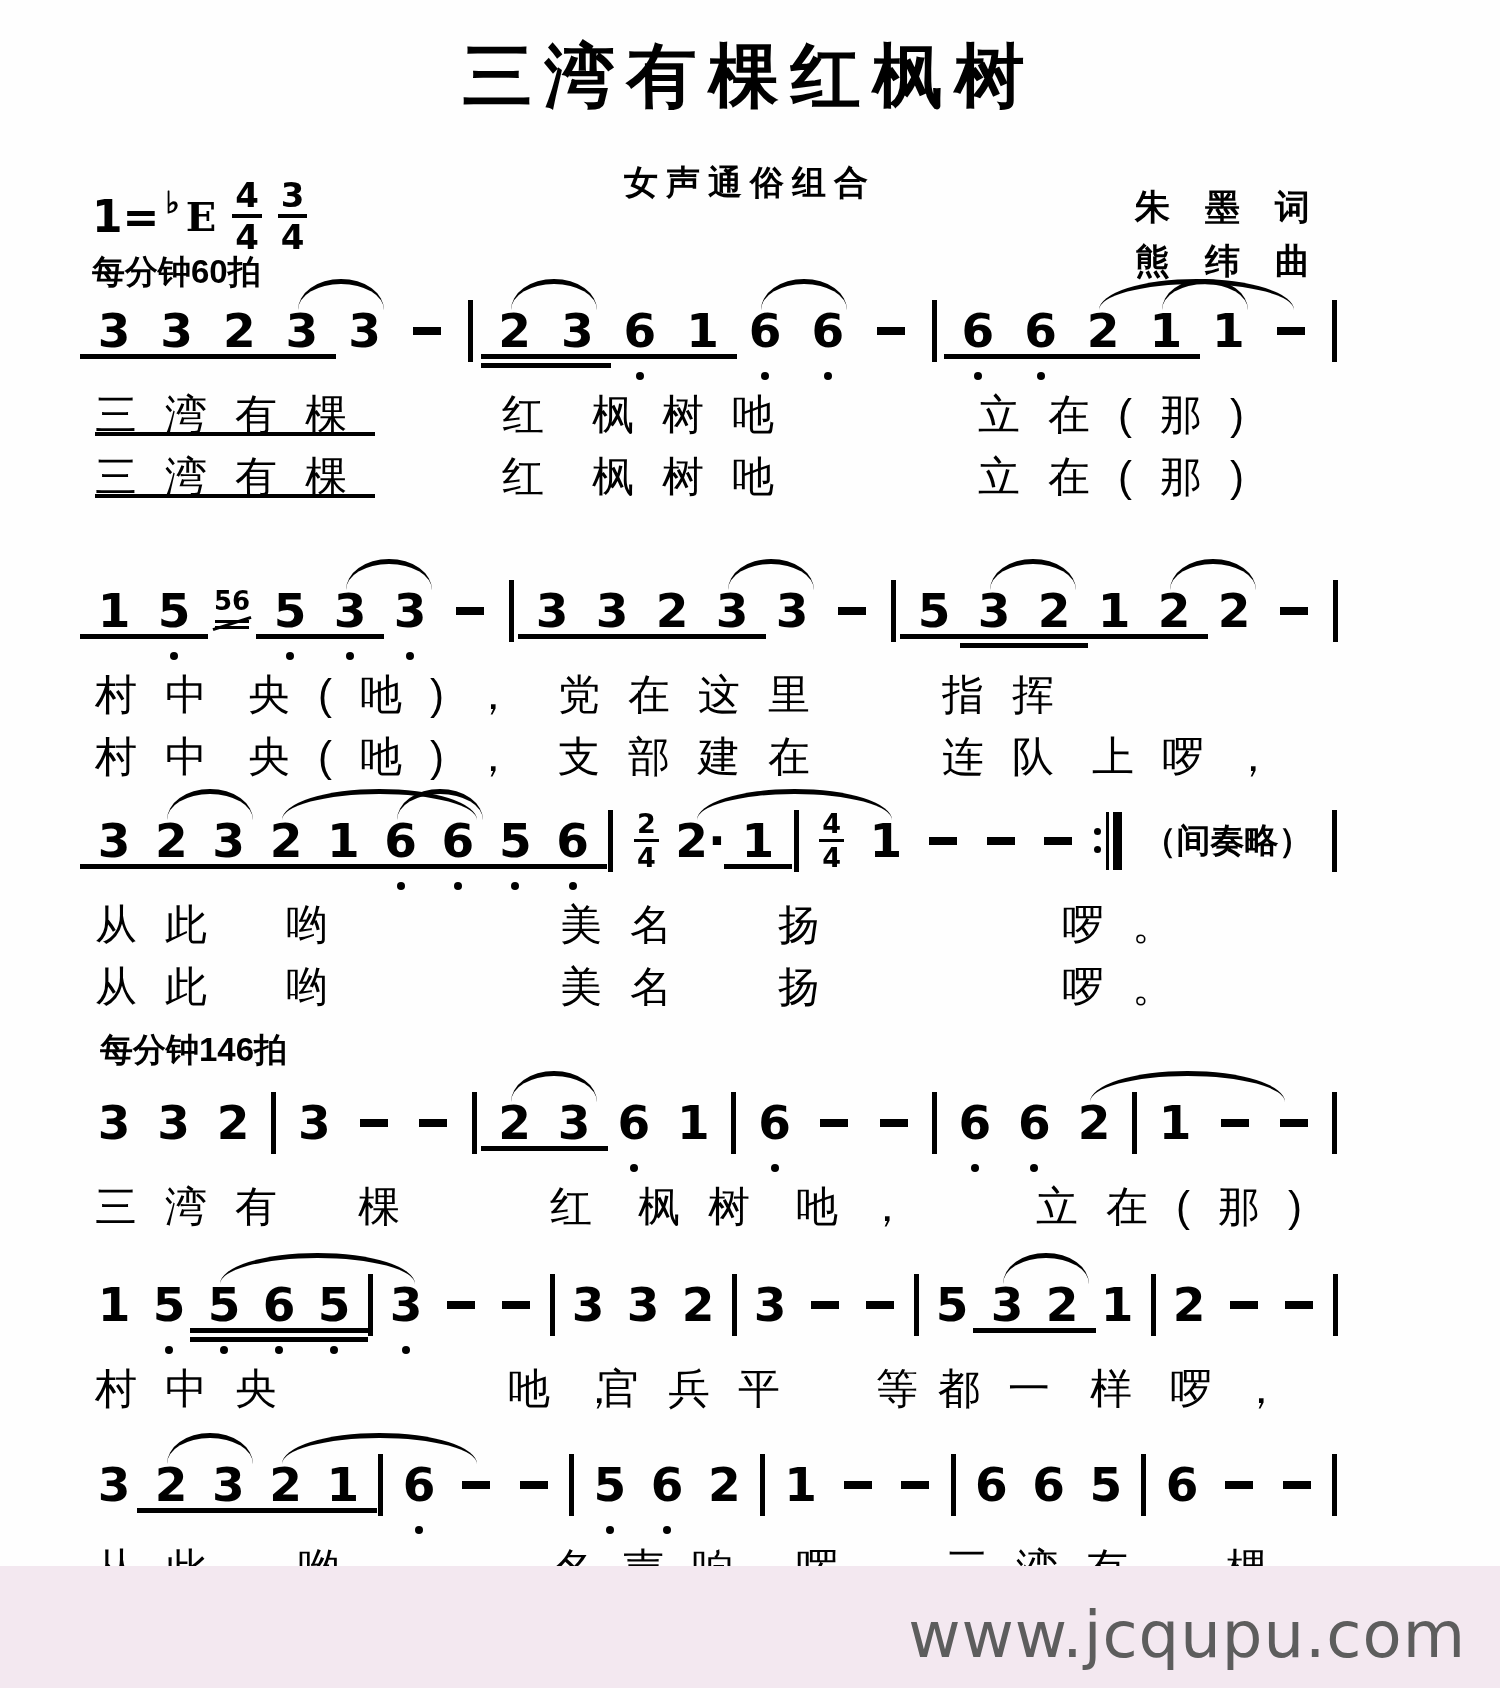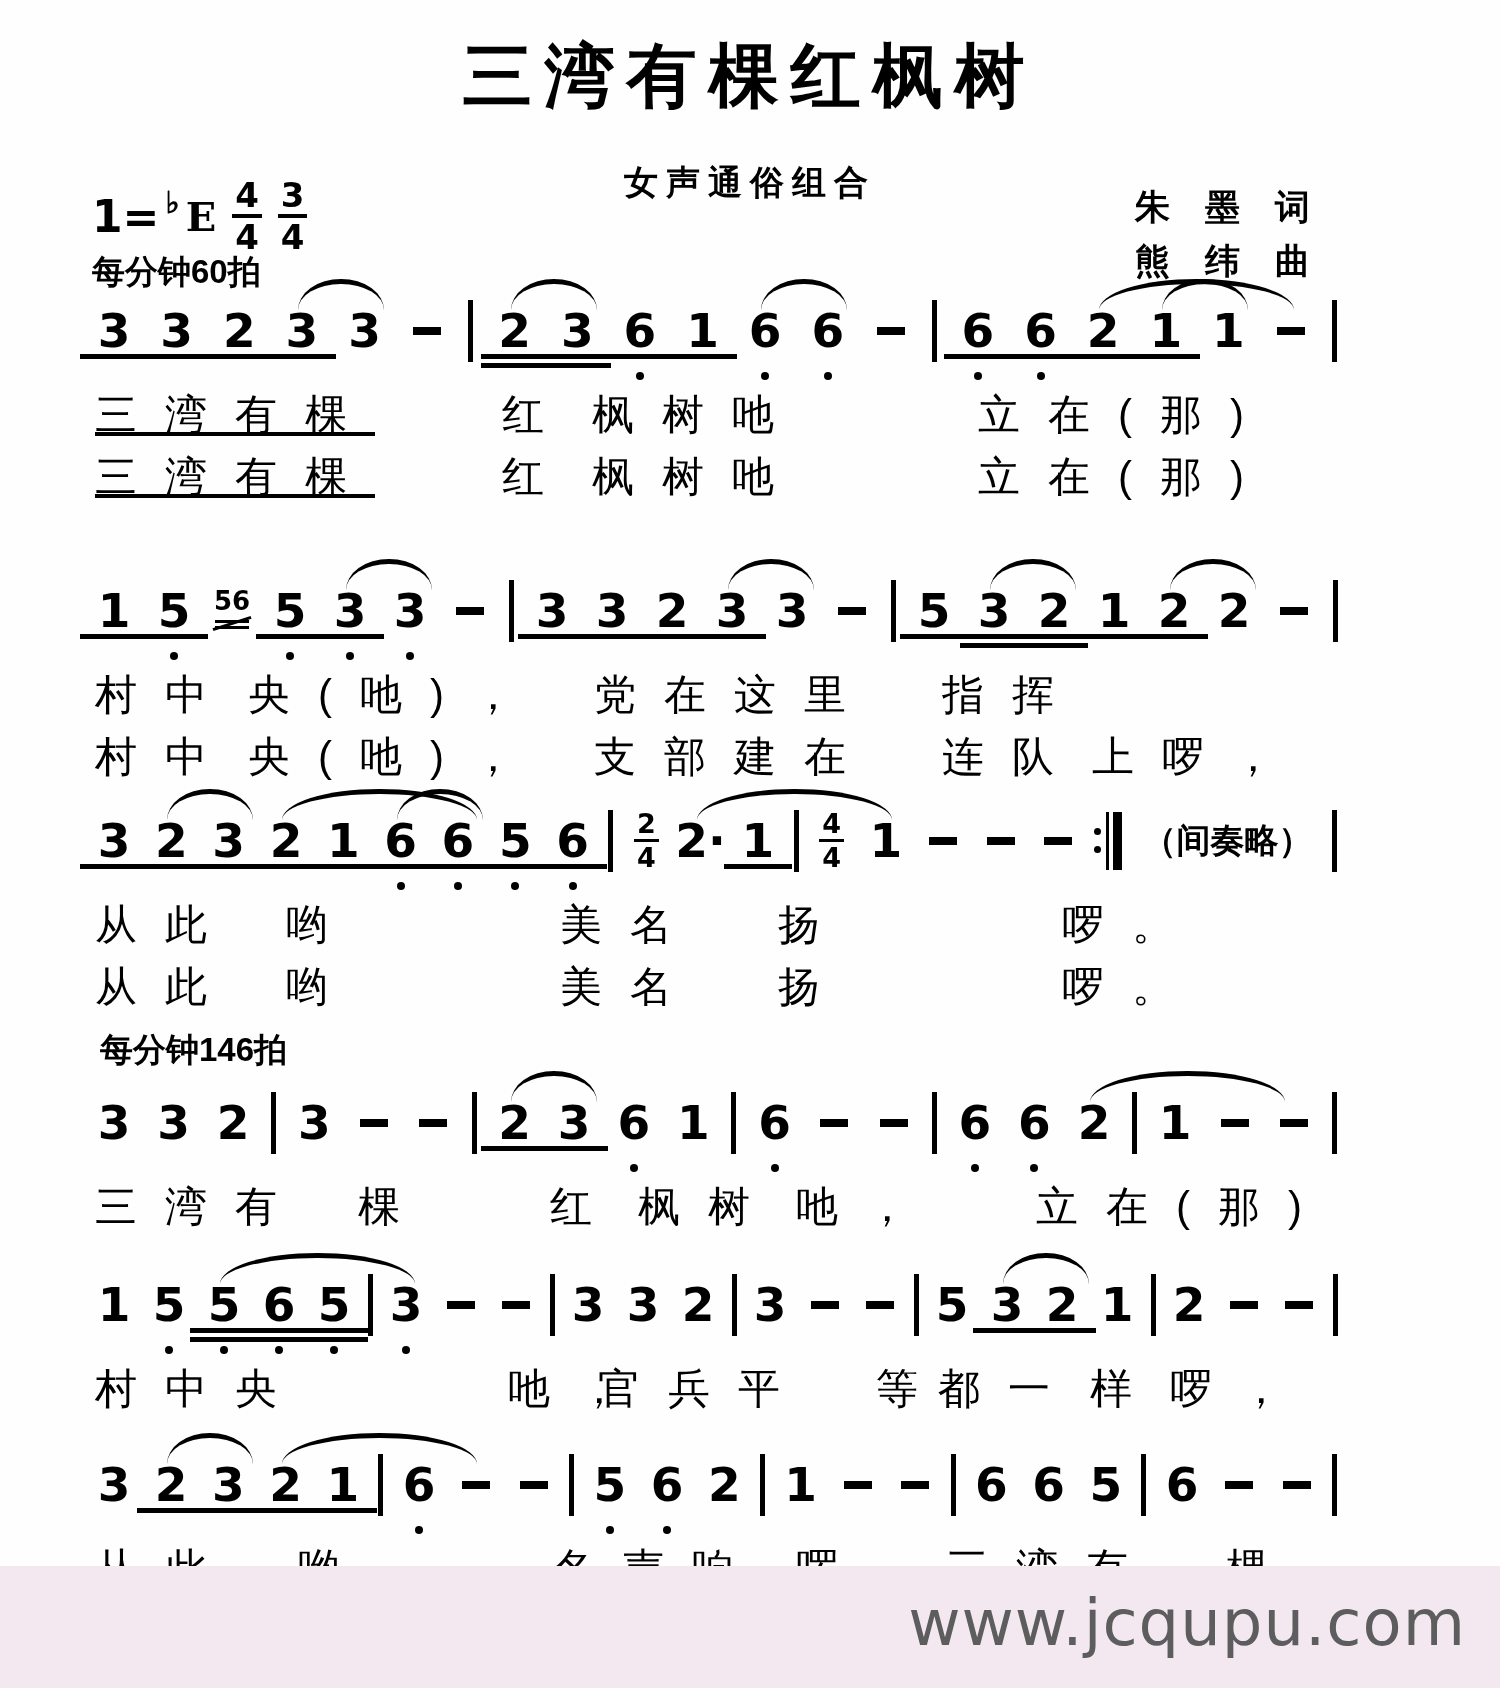--- a/index.html
+++ b/index.html
@@ -58,29 +58,29 @@
            box-shadow:0 18px 0 #000;margin-right:5px;transform:translateY(-9px);}
   .repthin{width:3px;height:58px;background:#000;margin-right:4px;}
   .repthick{width:9px;height:58px;background:#000;}
   .tok.txt{width:auto;padding:0 8px;font-size:34px;font-weight:bold;white-space:nowrap;}
 
   
   .lrow{position:relative;height:62px;}
   .seg{position:absolute;top:4px;font-size:42px;letter-spacing:28px;white-space:nowrap;
        font-weight:500;}
   .s1 .seg1{left:5px;text-decoration:underline;}  .s1 .seg2{left:412px;} .s1 .seg3{left:502px;} .s1 .seg4{left:888px;}
-  .s2 .seg1{left:5px;}  .s2 .seg2{left:158px;text-align:center;} .s2 .seg3{left:468px;margin-left:36px;} .s2 .seg4{left:852px;} .s2 .seg5{left:1002px;}
+  .s2 .seg1{left:5px;}  .s2 .seg2{left:158px;text-align:center;} .s2 .seg3{left:468px;} .s2 .seg4{left:852px;} .s2 .seg5{left:1002px;}
   .s3 .seg1{left:5px;}  .s3 .seg2{left:196px;} .s3 .seg3{left:470px;} .s3 .seg4{left:688px;} .s3 .seg5{left:972px;}
   .s4 .seg1{left:5px;}  .s4 .seg2{left:268px;} .s4 .seg3{left:460px;} .s4 .seg4{left:548px;} .s4 .seg5{left:706px;} .s4 .seg6{left:946px;}
   .s5 .seg1{left:5px;}  .s5 .seg2{left:418px;} .s5 .seg3{left:508px;} .s5 .seg4{left:786px;} .s5 .seg5{left:848px;text-align:center;} .s5 .seg6{left:1000px;} .s5 .seg7{left:1080px;}
   .s6 .seg1{left:5px;}  .s6 .seg2{left:208px;} .s6 .seg3{left:462px;} .s6 .seg4{left:706px;} .s6 .seg5{left:856px;} .s6 .seg6{left:1136px;}
 
   
   .strip{position:absolute;left:0;right:0;bottom:0;height:122px;background:#f3e8f0;}
-  .watermark{position:absolute;right:34px;bottom:28px;font-size:64px;color:#5d5d5d;
+  .watermark{position:absolute;right:34px;bottom:16px;font-size:64px;color:#5d5d5d;
              font-family:"DejaVu Sans",sans-serif;letter-spacing:1px;}
 </style>
 </head>
 <body>
 
 <div class="page">
   <h1 class="title">三湾有棵红枫树</h1>
   <div class="subtitle">女声通俗组合</div>
 
   <div class="keysig">

